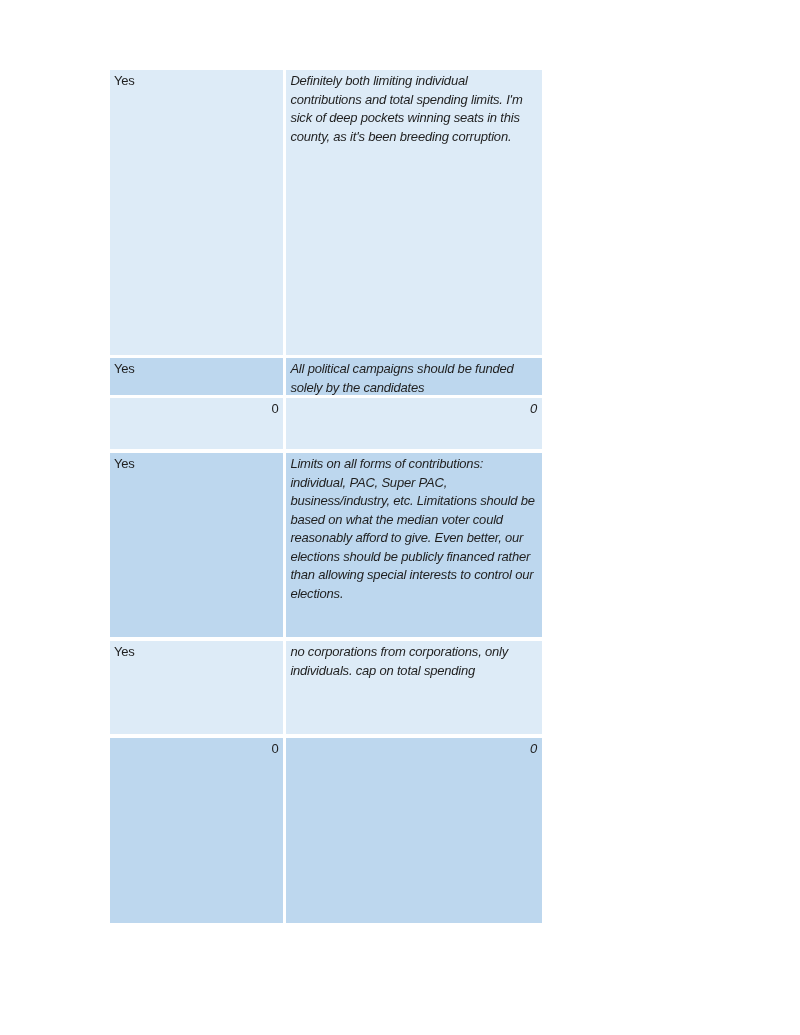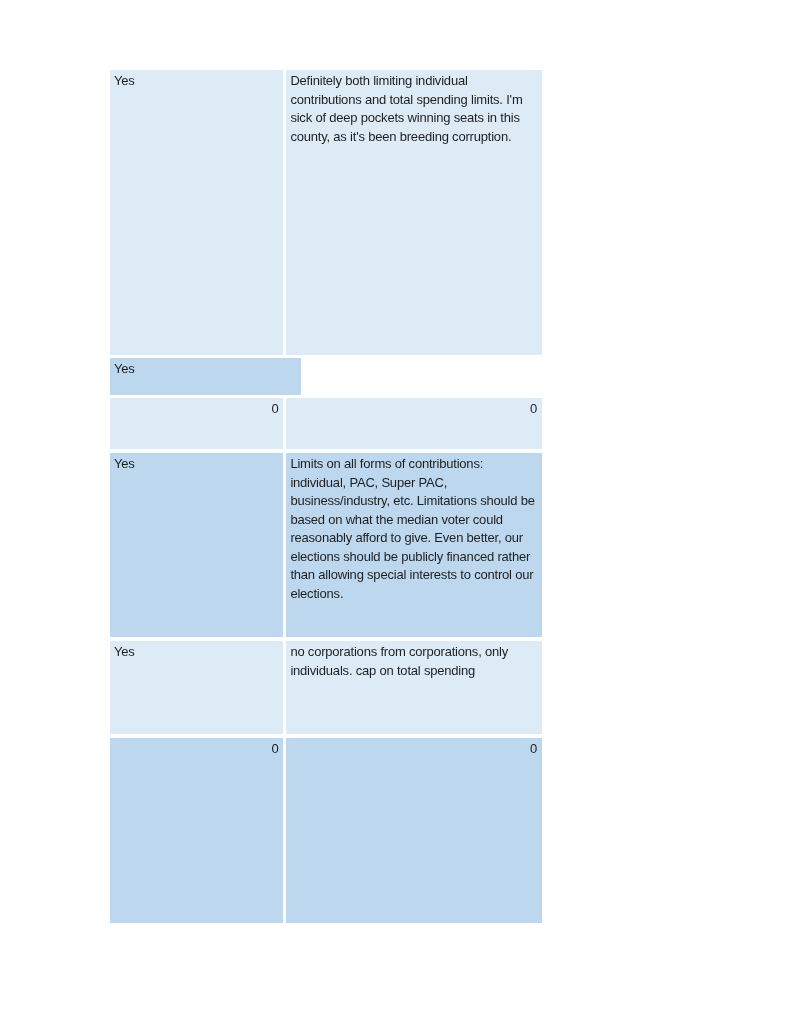--- a/index.html
+++ b/index.html
@@ -30,38 +30,39 @@
     overflow: hidden;
     padding: 2px 4px 2px 4px;
     font-size: 13px;
     letter-spacing: -0.2px;
     line-height: 18.5px;
     color: #1f1f1f;
   }
   .row.light .cell  { background: #ddebf7; }
   .row.medium .cell { background: #bdd7ee; }
   .c1 { width: 191px; }
-  .c2 { width: 282px; }
+  .c2 { width: 282px; font-style: italic; }
   .row.numeric .cell {
     text-align: right;
     padding-right: 5px;
   }
 </style>
 </head>
 <body>
 
 <div class="table-wrap">
 
   <div class="row light" style="height:285px; margin-bottom:3px">
     <div class="cell c1">Yes</div>
     <div class="cell c2">Definitely both limiting individual contributions and total spending limits. I'm sick of deep pockets winning seats in this county, as it's been breeding corruption.</div>
   </div>
 
   <div class="row medium" style="height:37px; margin-bottom:3px">
     <div class="cell c1">Yes</div>
+    <div class="cell c2">All political campaigns should be funded solely by the candidates</div>
   </div>
 
   <div class="row light numeric" style="height:51px; margin-bottom:4px">
     <div class="cell c1">0</div>
     <div class="cell c2">0</div>
   </div>
 
   <div class="row medium" style="height:184px; margin-bottom:4px">
     <div class="cell c1">Yes</div>
     <div class="cell c2">Limits on all forms of contributions: individual, PAC, Super PAC, business/industry, etc. Limitations should be based on what the median voter could reasonably afford to give. Even better, our elections should be publicly financed rather than allowing special interests to control our elections.</div>

